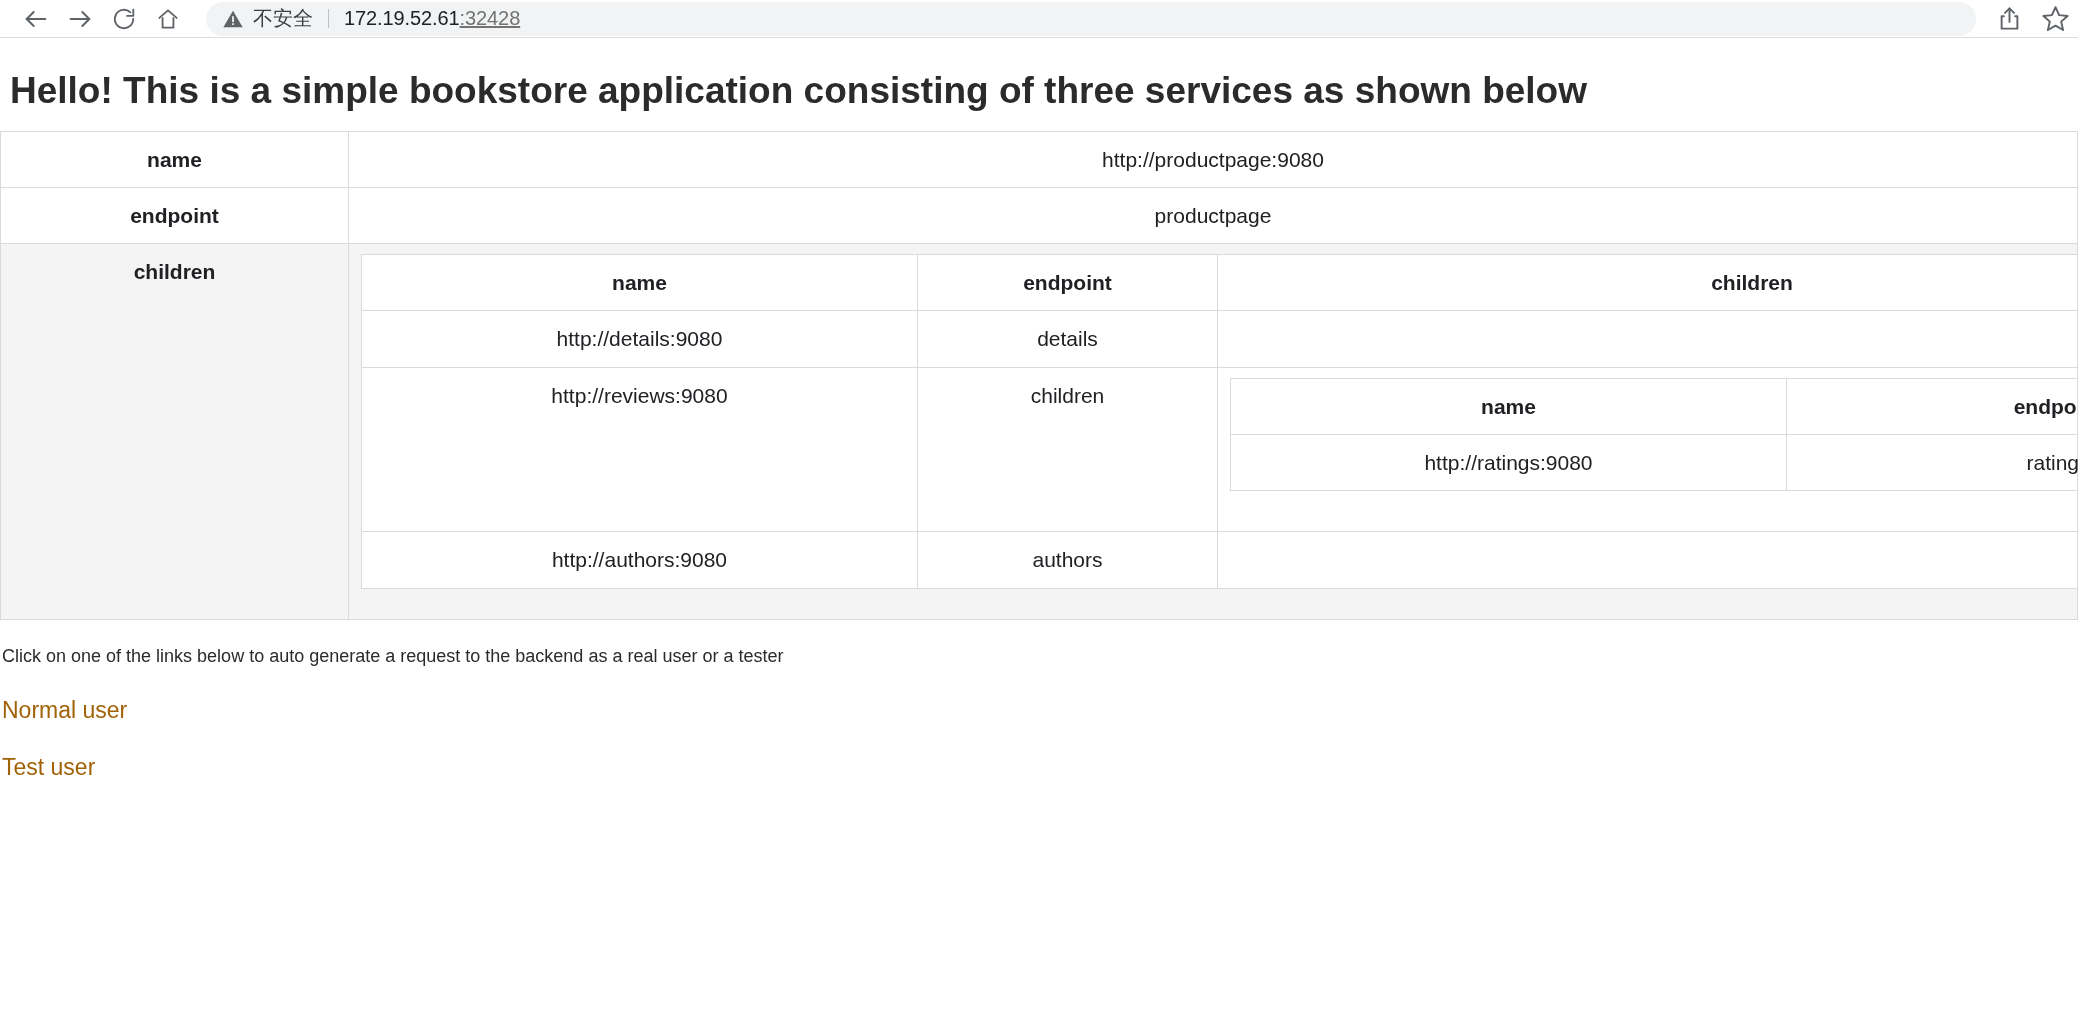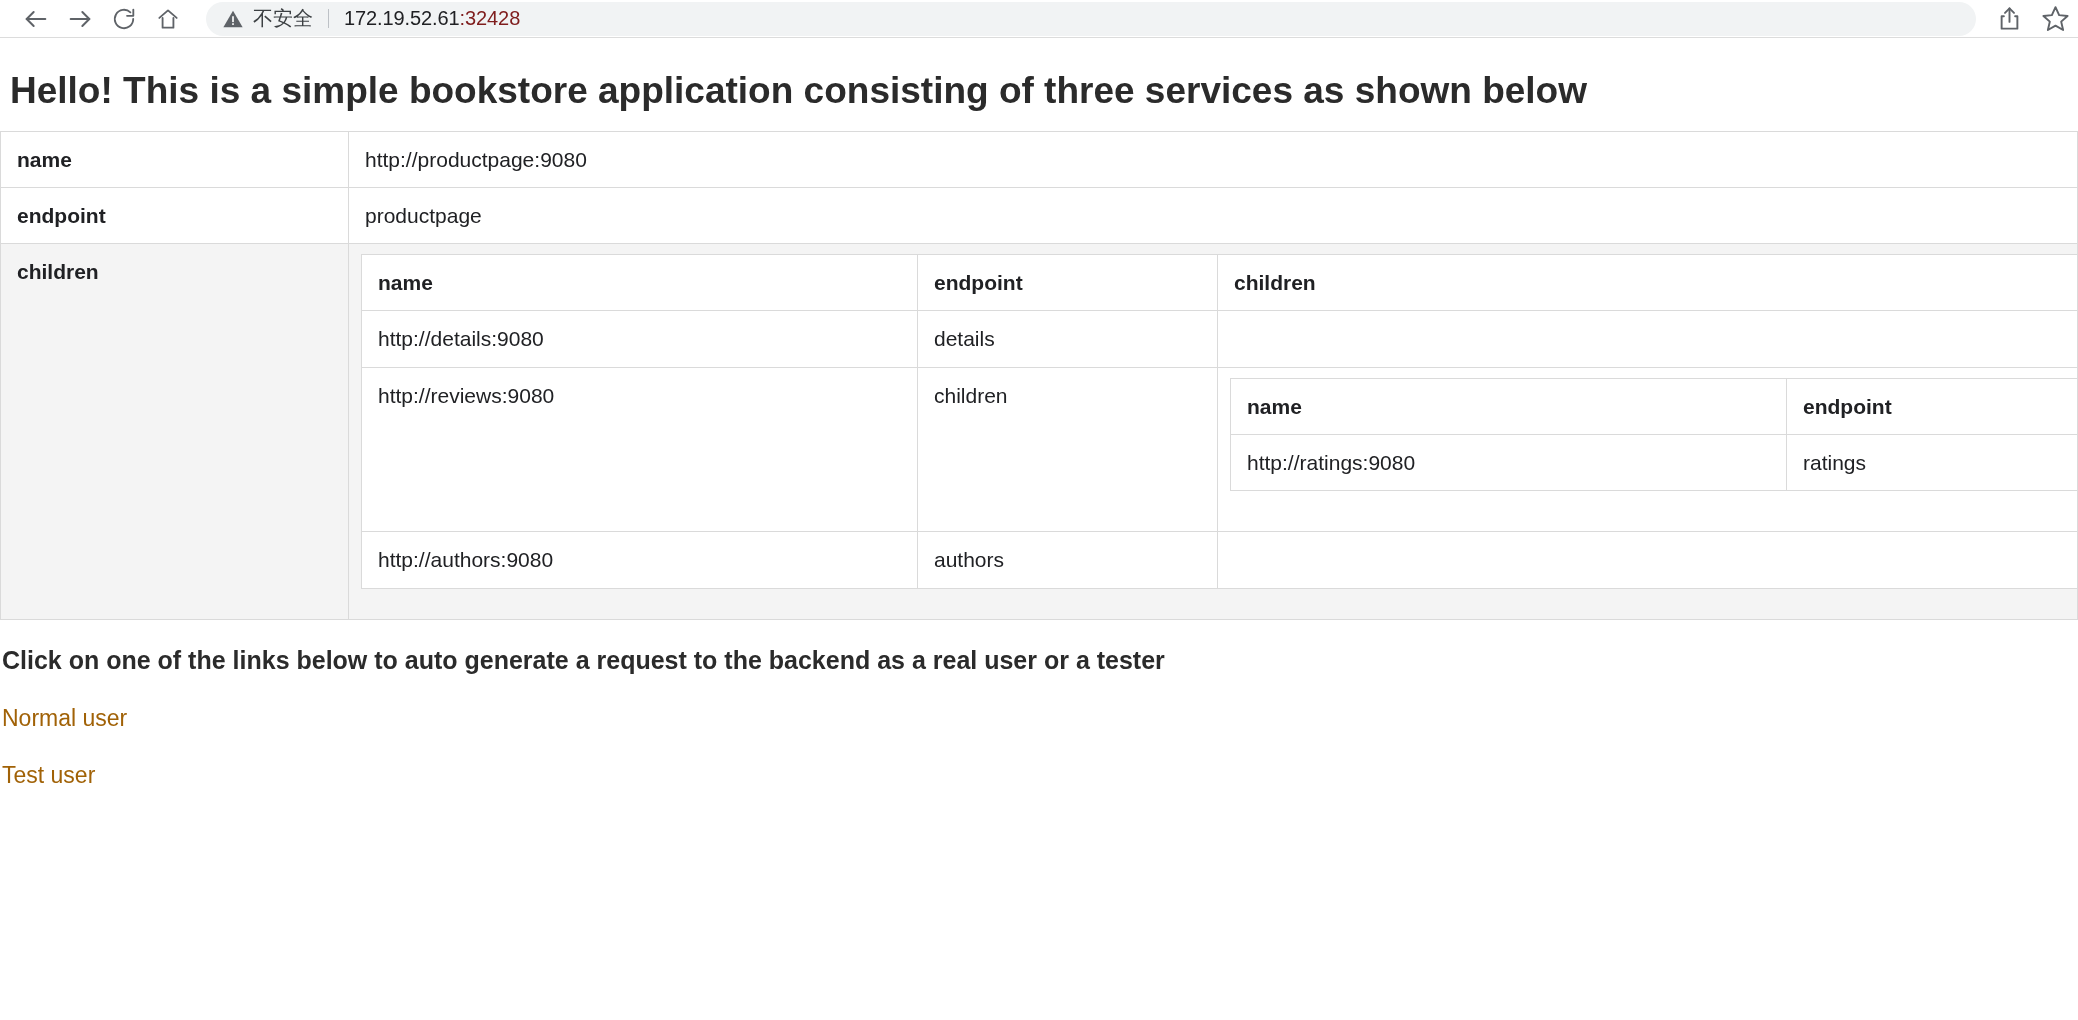--- a/index.html
+++ b/index.html
@@ -58,21 +58,21 @@
     background: #bdc1c6;
     margin: 0 15px;
     flex: 0 0 auto;
   }
   #url-text {
     font-size: 20px;
     color: #202124;
     white-space: nowrap;
     letter-spacing: -0.1px;
   }
-  #url-text .port { color: #7f1d1d; }
+  #url-text .port { color: #737373; text-decoration: underline; }
 
   #toolbar-actions {
     display: flex;
     align-items: center;
     flex: 0 0 auto;
     margin-left: 10px;
   }
   .action-btn {
     width: 46px; height: 44px;
     display: flex; align-items: center; justify-content: center;
@@ -98,21 +98,21 @@
 
   
   table {
     border-collapse: collapse;
     border-spacing: 0;
     width: 100%;
   }
   table td, table th {
     border: 1px solid #dadada;
     vertical-align: top;
-    text-align: left;
+    text-align: center;
     font-size: 21px;
     color: #202124;
     font-weight: normal;
     padding: 14px 16px;
     line-height: 1.3;
   }
   table th, td.k {
     font-weight: bold;
   }
 
@@ -142,22 +142,22 @@
   #level3 col.c-name { width: 556px; }
 
   .nested > tbody > tr > td,
   .nested > tbody > tr > th { background: #ffffff; }
 
   td.nest-cell-2 { padding: 10px 12px 40px 12px; background: #ffffff; }
 
   .tall > td { height: 148px; }
 
   #bottom-instruction {
-    font-size: 25px;
-    font-weight: bold;
+    font-size: 18px;
+    font-weight: normal;
     color: #2b2b2b;
     margin: 26px 1px 0 2px;
     white-space: nowrap;
   }
   .user-link {
     display: block;
     font-size: 23px;
     color: #a16207;
     text-decoration: none;
     margin-top: 30px;

